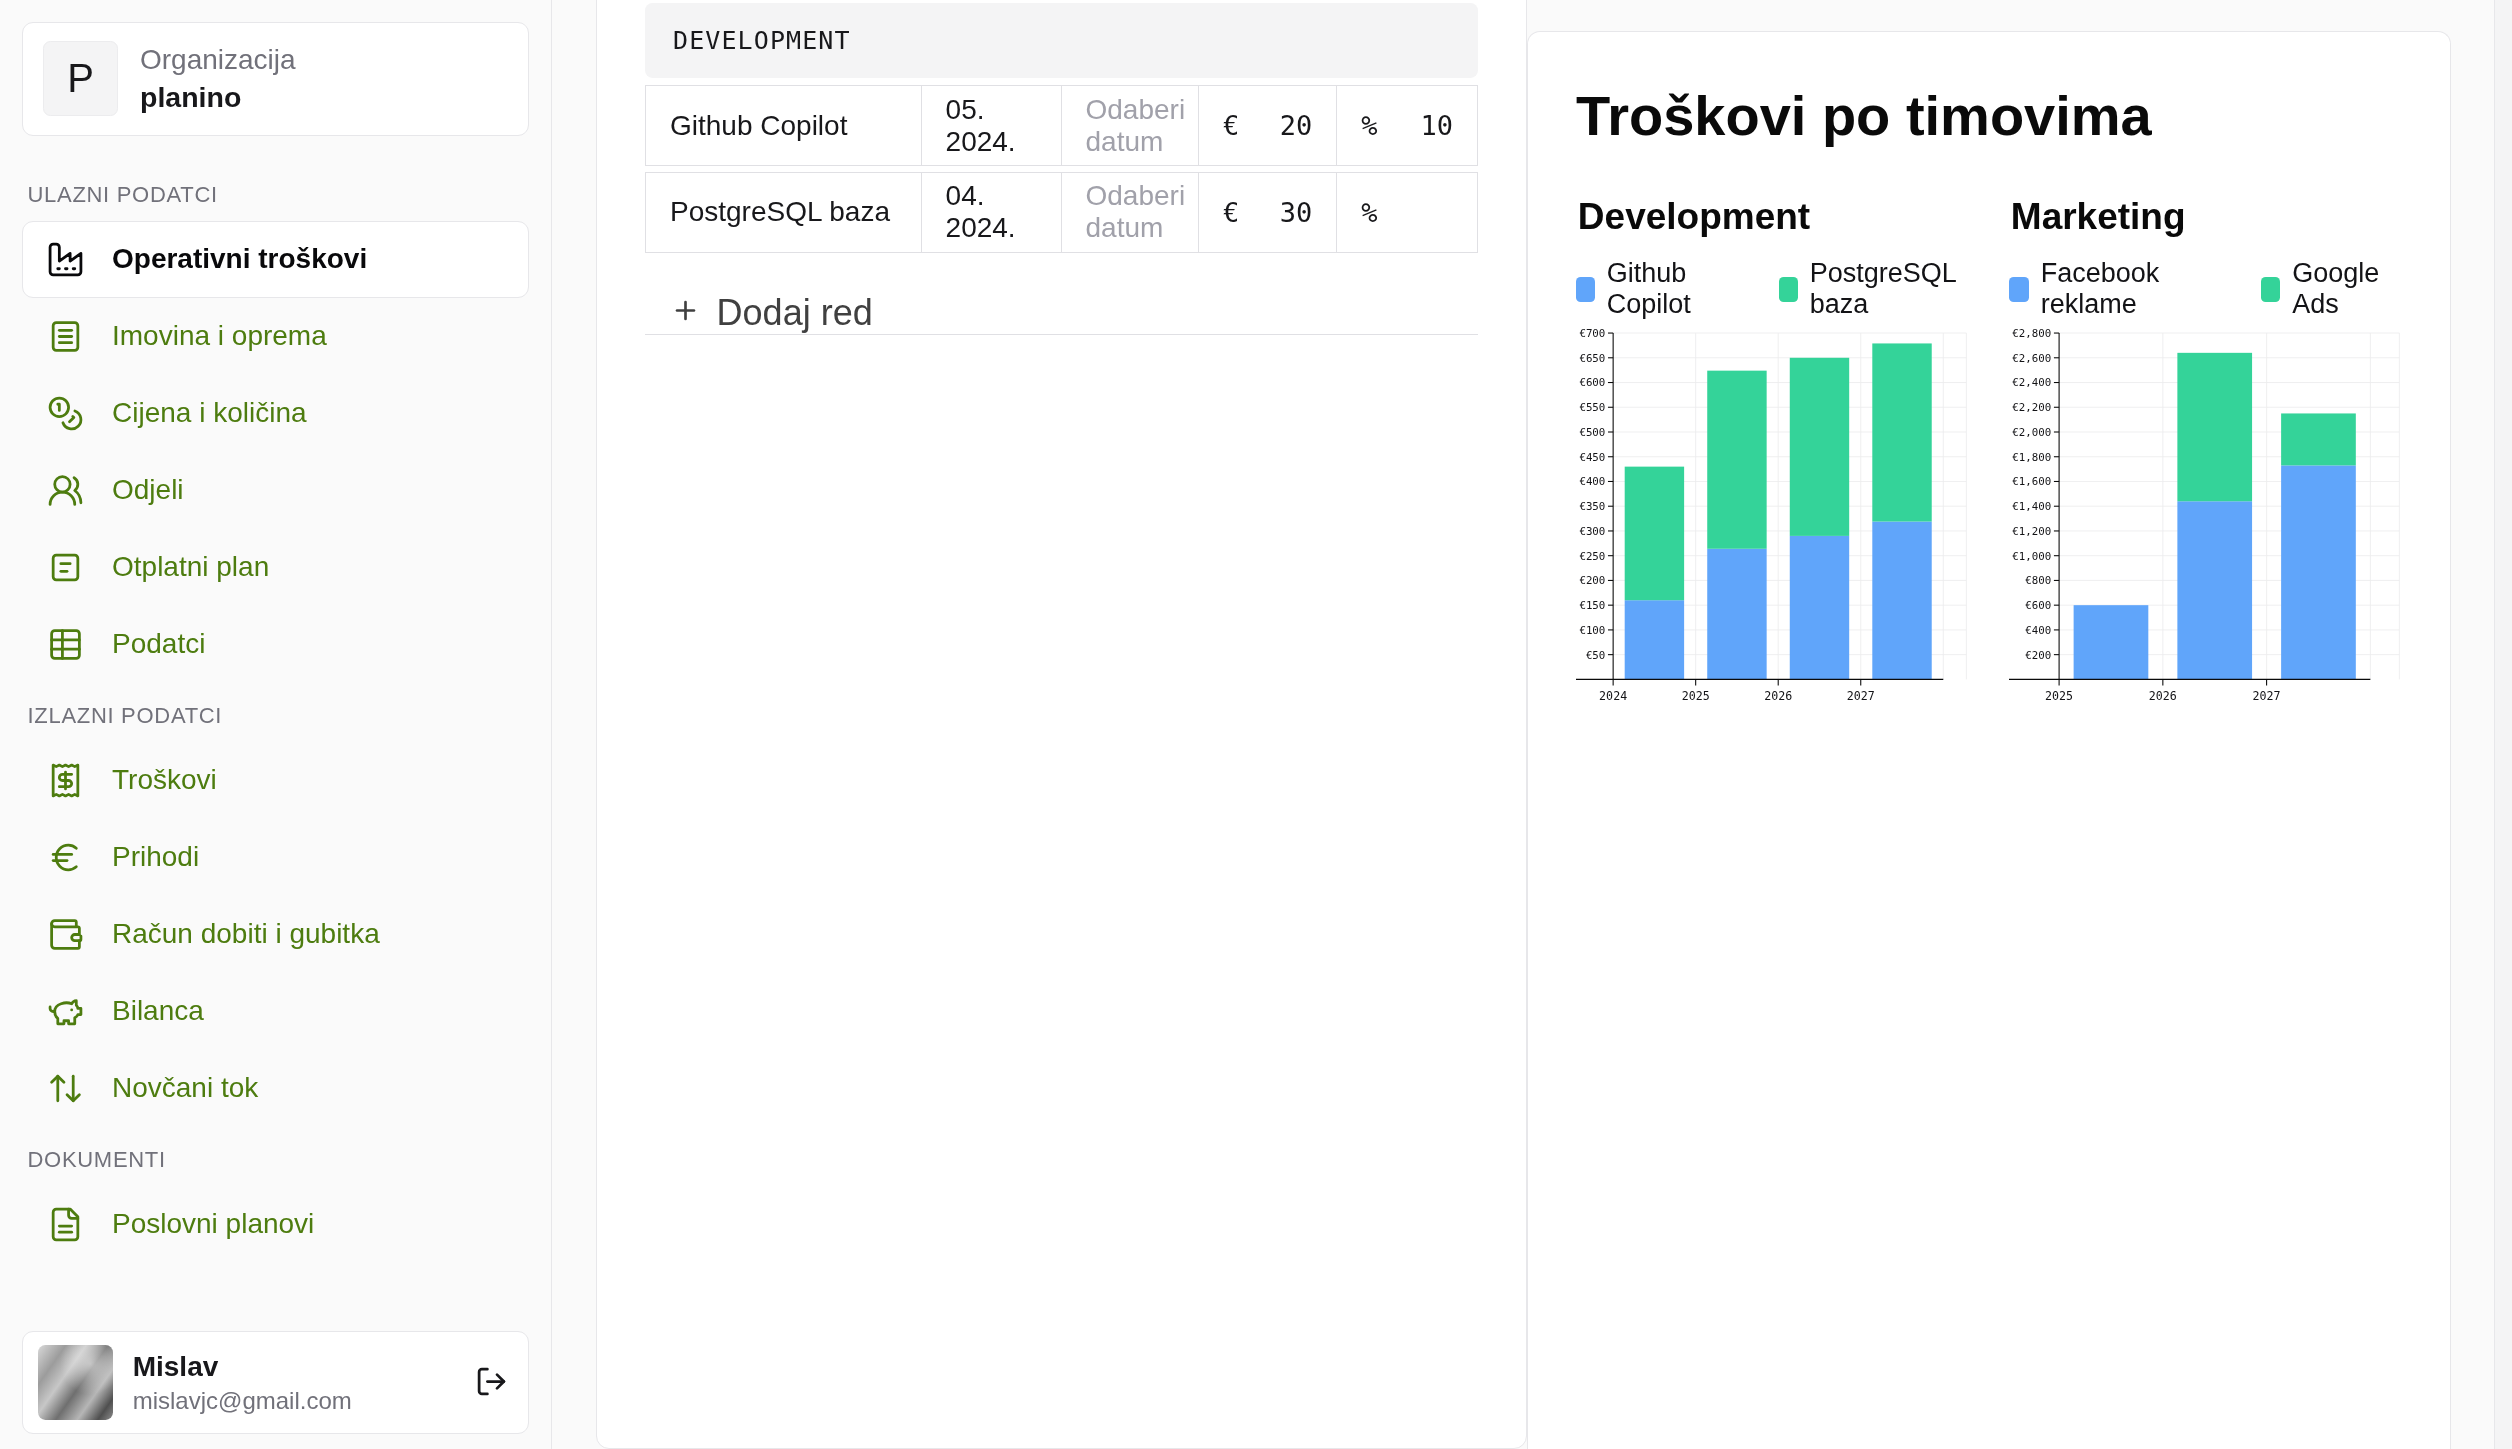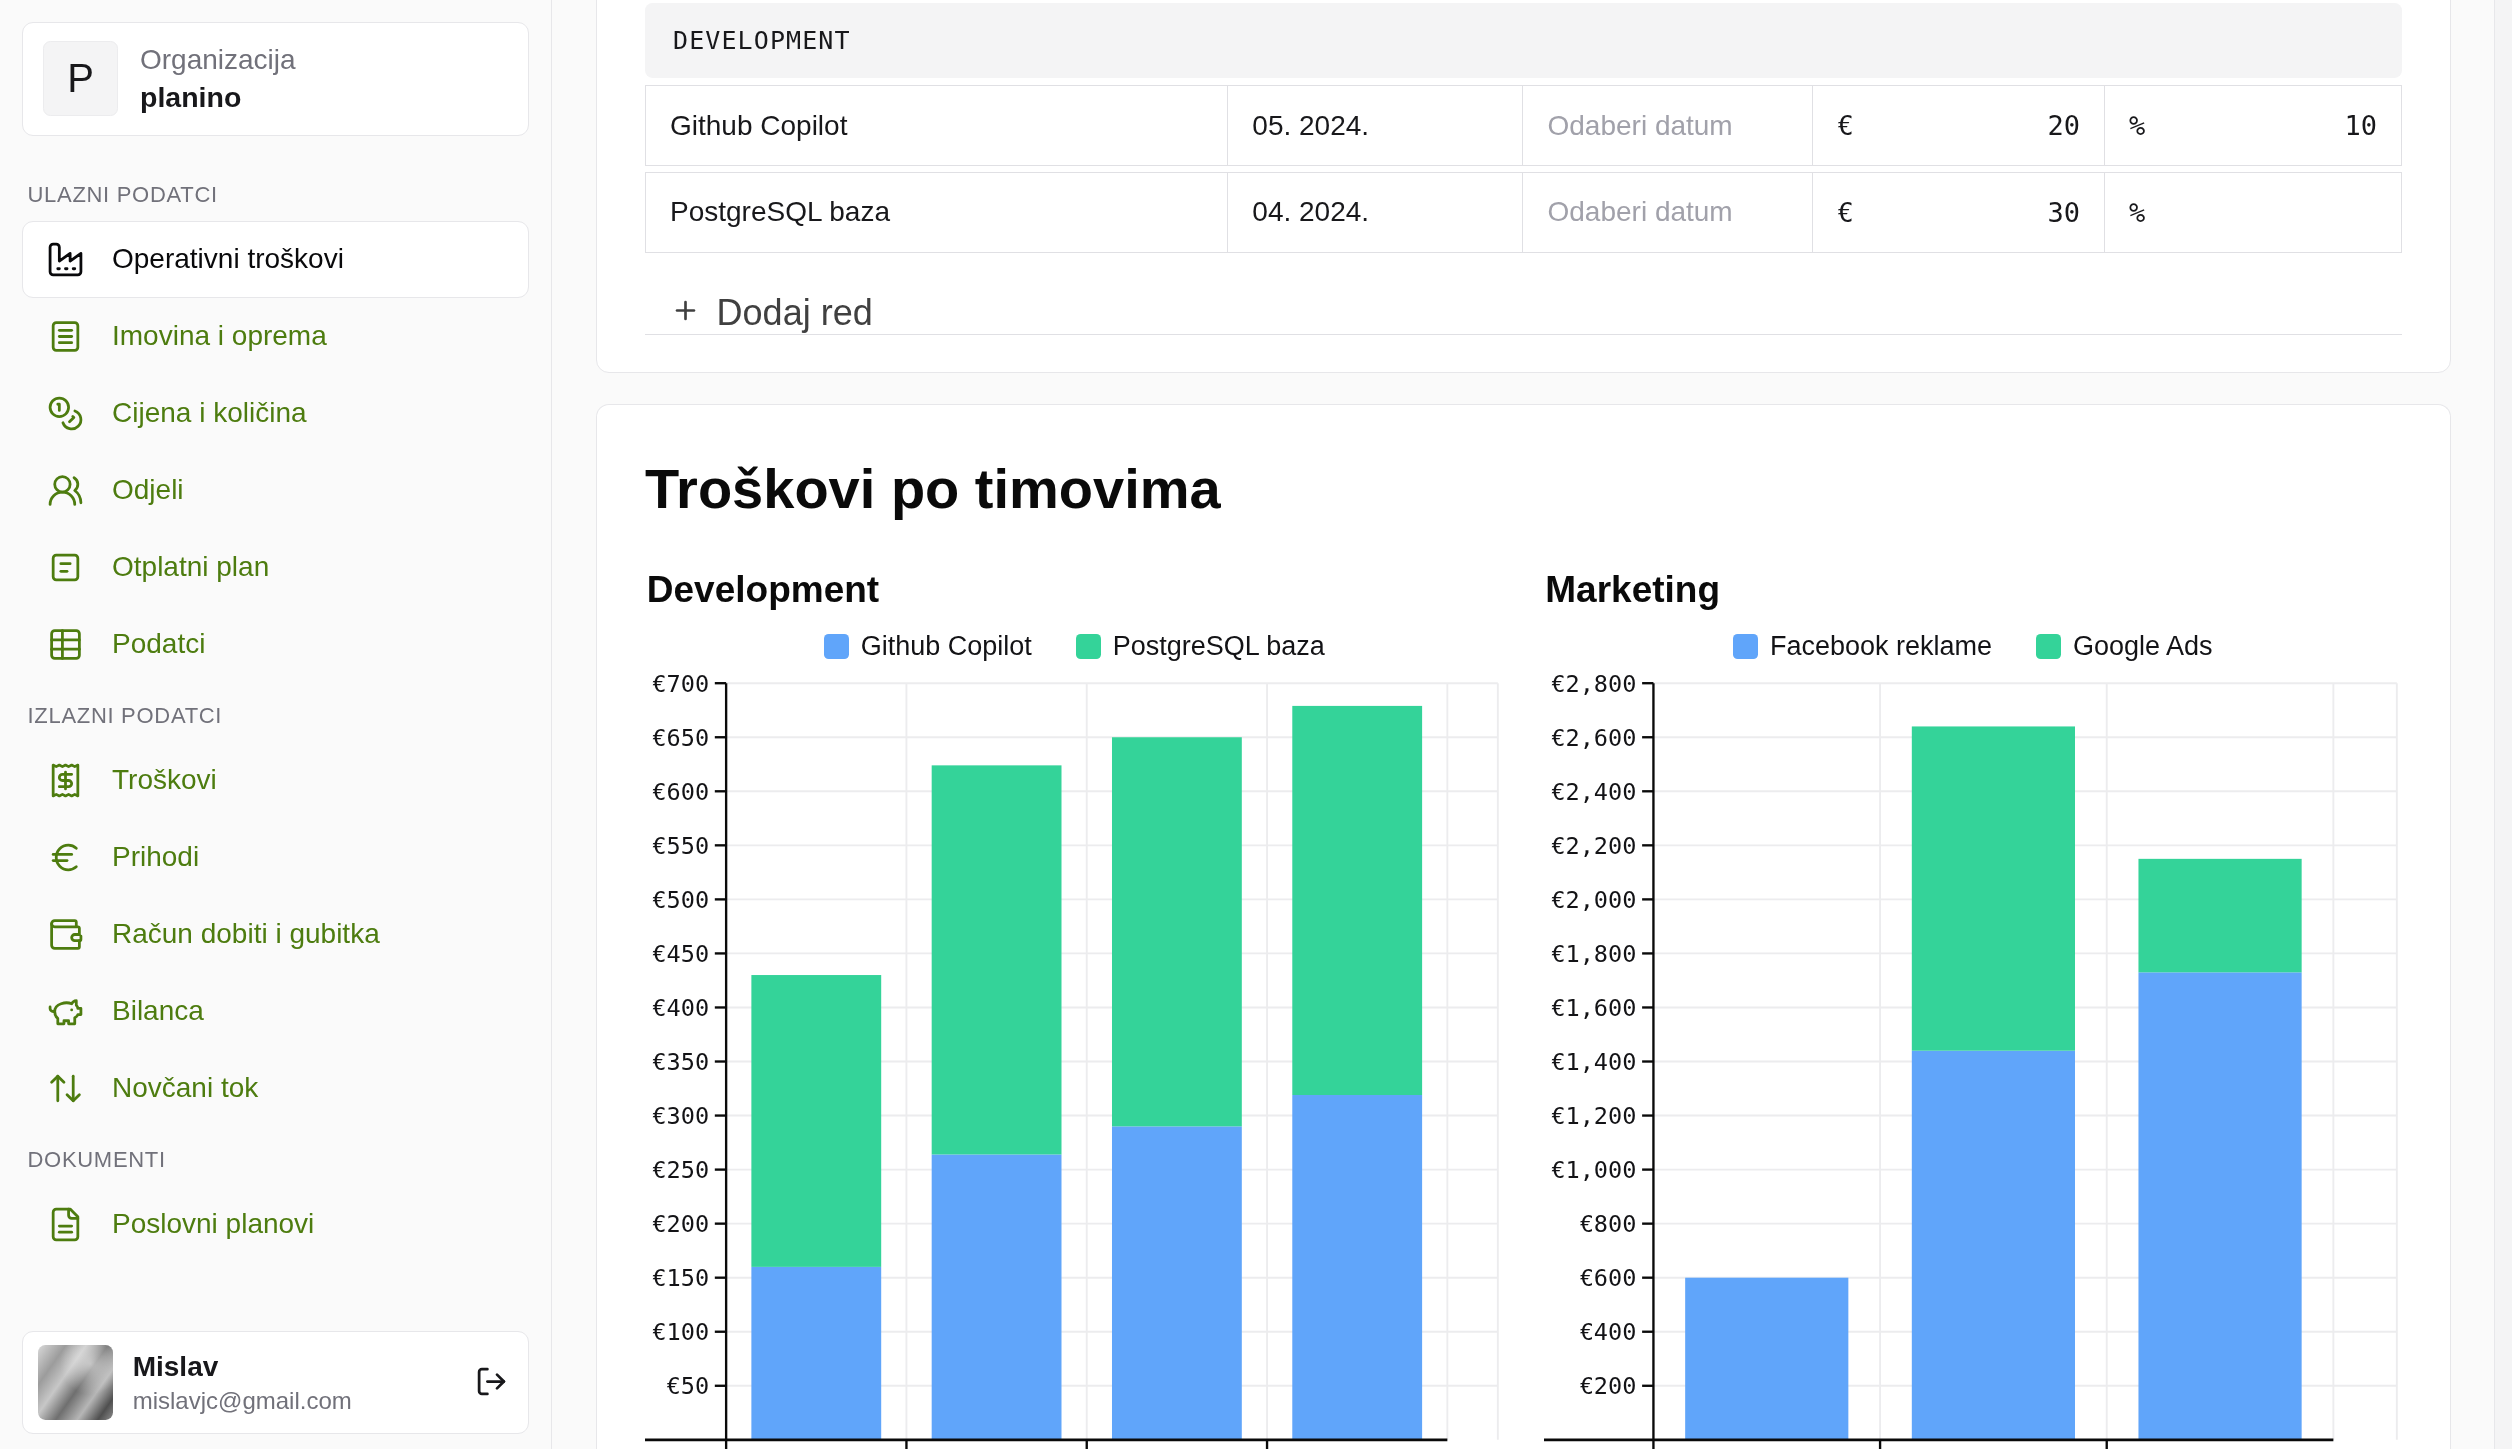--- a/index.html
+++ b/index.html
@@ -36,40 +36,40 @@
   }
   .section-label.later { margin-top:20px; }
 
   .side-item {
     height:77px; display:flex; align-items:center; gap:28px;
     padding:0 24px; border-radius:11px; border:1.8px solid transparent;
     font-size:28px; color:#4d7c0f; cursor:pointer;
   }
   .side-item svg { width:37px; height:37px; flex:none; }
   .side-item.active {
-    background:#fff; border-color:#e7e7ea; color:#09090b; font-weight:400;
+    background:#fff; border-color:#e7e7ea; color:#09090b; font-weight:700;
   }
 
   .user-card {
     margin-top:auto; background:#fff; border:1.8px solid #e7e7ea; border-radius:11px;
     padding:13px 20px 13px 14.7px; display:flex; align-items:center; gap:20px; cursor:pointer;
   }
   .user-photo {
     width:75px; height:75px; border-radius:7.4px; flex:none;
     background:
       radial-gradient(circle at 70% 25%, rgba(255,255,255,.55), rgba(255,255,255,0) 40%),
       linear-gradient(125deg,#d9d9d9 0%,#9c9c9c 22%,#c7c7c7 38%,#6f6f6f 55%,#b6b6b6 72%,#4f4f4f 88%,#8d8d8d 100%);
   }
   .user-name  { font-size:28px; font-weight:600; color:#18181b; margin-bottom:3.7px;}
   .user-email { font-size:24px; color:#71717a; }
   .logout { margin-left:auto; color:#18181b; cursor:pointer; }
   .logout svg { width:33px; height:33px; }
 
   
-  main { flex:1; position:relative; padding:0 61px 0 44px; display:flex; flex-direction:column; }
+  main { flex:1; position:relative; padding:0 61px 0 44px; display:flex; }
   .right-rail {
     position:absolute; top:0; right:0; bottom:0; width:18.4px;
     background:#f4f4f5; border-left:1.8px solid #e7e7ea;
   }
   .card {
     background:#fff; border:1.8px solid #e7e7ea; border-radius:13px;
   }
   .card.table-card { margin-top:-26px; padding:28px 48px 37px 48px; }
 
   .tbl-header {

